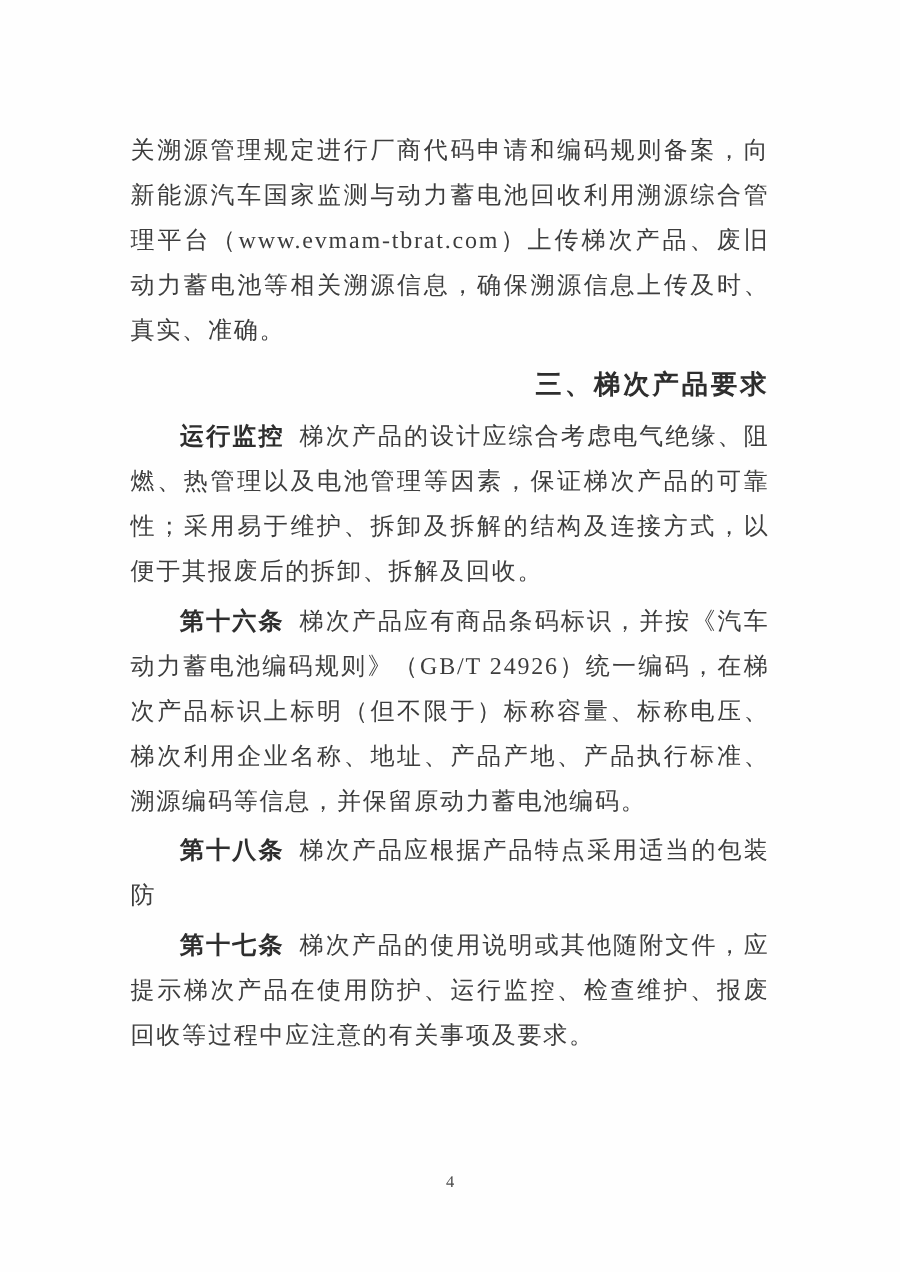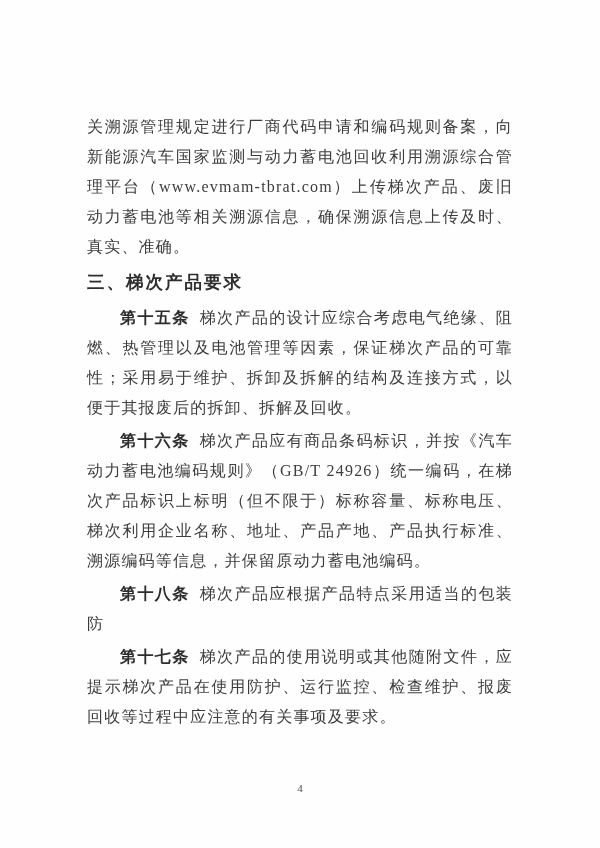--- a/index.html
+++ b/index.html
@@ -13,21 +13,21 @@
     height: 848px;
     background: #fefefe;
     overflow: hidden;
     font-family: "Liberation Serif", "DejaVu Serif", serif;
   }
   .content {
     position: absolute;
     left: 87px;
     top: 0;
     width: 426px;
-    padding-top: 112px;
+    padding-top: 86px;
   }
   .para {
     margin: 0 0 3px 0;
     font-size: 16px;
     line-height: 30px;
     color: #3d3d3d;
     letter-spacing: 1.2px;
     text-align: justify;
   }
   .para.indent {
@@ -37,21 +37,21 @@
     font-weight: 700;
     color: #2e2e2e;
     margin-right: 10px;
     font-family: "Liberation Sans", "DejaVu Sans", sans-serif;
   }
   .heading {
     margin: 5px 0 6px 0;
     font-size: 17.5px;
     line-height: 30px;
     font-weight: 700;
-    text-align: left;
+    text-align: right;
     color: #2e2e2e;
     letter-spacing: 2px;
     font-family: "Liberation Sans", "DejaVu Sans", sans-serif;
   }
   .page-number {
     position: absolute;
     left: 0;
     right: 0;
     top: 781px;
     text-align: center;
@@ -64,21 +64,21 @@
 </head>
 <body>
 
 <div class="page">
   <div class="content">
 
     <p class="para"><span>关溯源管理规定进行厂商代码申请和编码规则备案，向新能源汽车国家监测与动力蓄电池回收利用溯源综合管理平台（www.evmam-tbrat.com）上传梯次产品、废旧动力蓄电池等相关溯源信息，确保溯源信息上传及时、真实、准确。</span></p>
 
     <h3 class="heading">三、梯次产品要求</h3>
 
-    <p class="para indent"><b class="article-label">第十五条</b><span>梯次产品的设计应综合考虑电气绝缘、阻燃、热管理以及电池管理等因素，保证梯次产品的可靠性；采用易于维护、拆卸及拆解的结构及连接方式，以便于其报废后的拆卸、拆解及回收。</span></p>
+    <p class="para indent"><b class="article-label">运行监控</b><span>梯次产品的设计应综合考虑电气绝缘、阻燃、热管理以及电池管理等因素，保证梯次产品的可靠性；采用易于维护、拆卸及拆解的结构及连接方式，以便于其报废后的拆卸、拆解及回收。</span></p>
 
 
     <p class="para indent"><b class="article-label">第十六条</b><span>梯次产品应有商品条码标识，并按《汽车动力蓄电池编码规则》（GB/T 24926）统一编码，在梯次产品标识上标明（但不限于）标称容量、标称电压、梯次利用企业名称、地址、产品产地、产品执行标准、溯源编码等信息，并保留原动力蓄电池编码。</span></p>
 
     <p class="para indent"><b class="article-label">第十八条</b><span>梯次产品应根据产品特点采用适当的包装防</span></p>
 
     <p class="para indent"><b class="article-label">第十七条</b><span>梯次产品的使用说明或其他随附文件，应提示梯次产品在使用防护、运行监控、检查维护、报废回收等过程中应注意的有关事项及要求。</span></p>
 
   </div>
 

